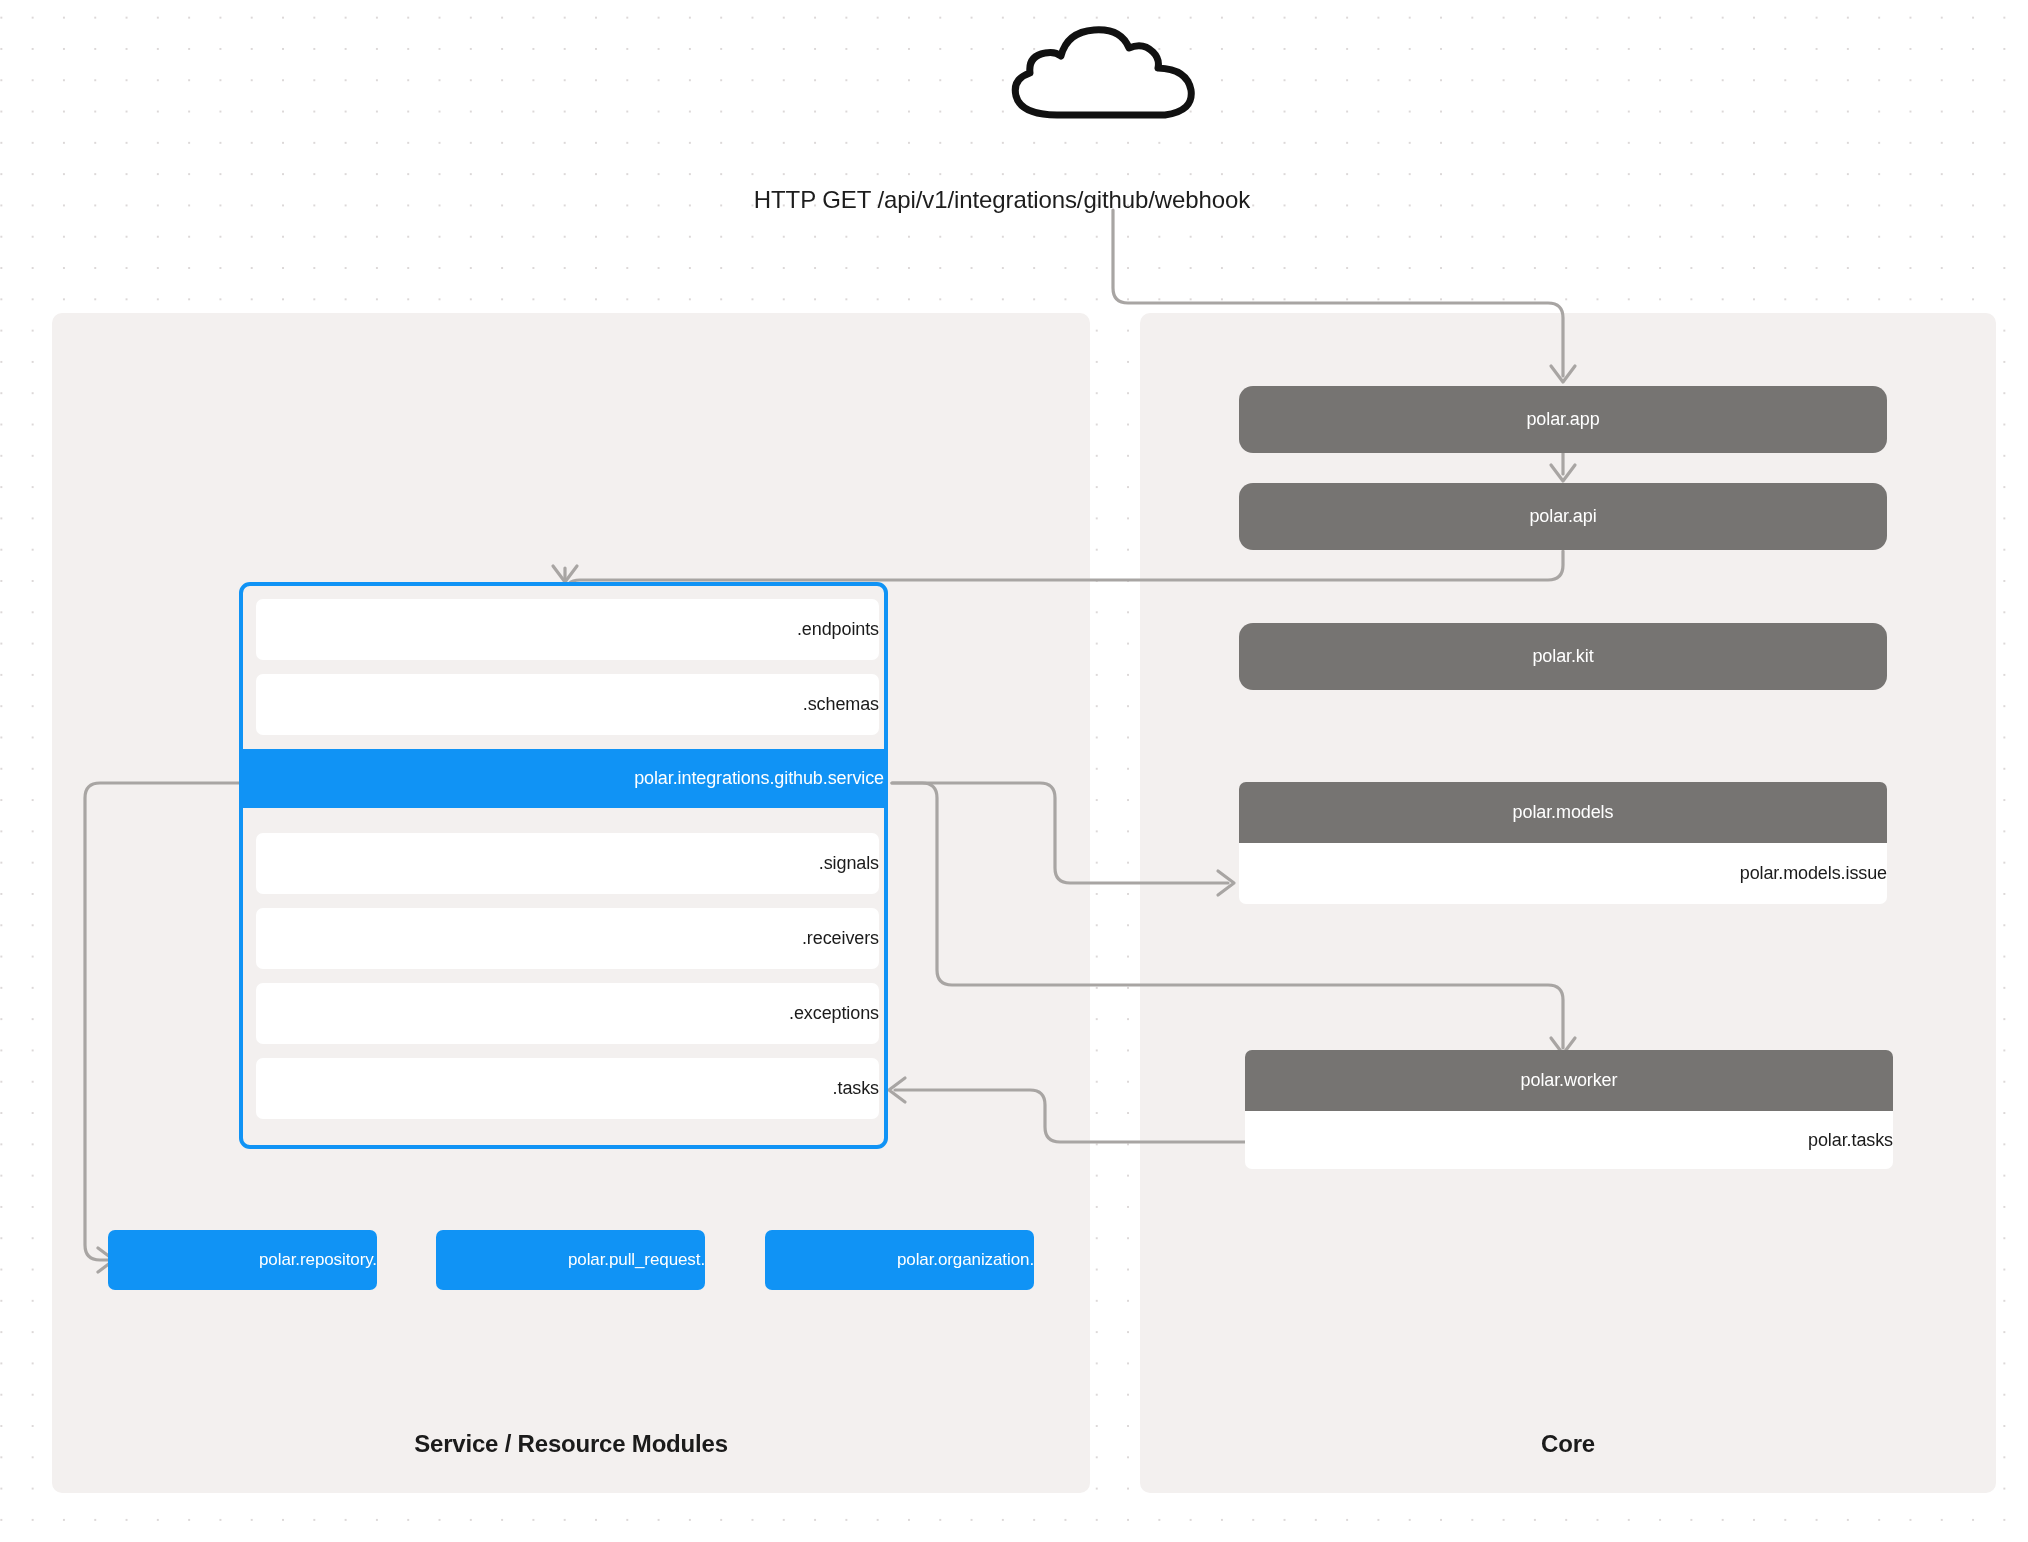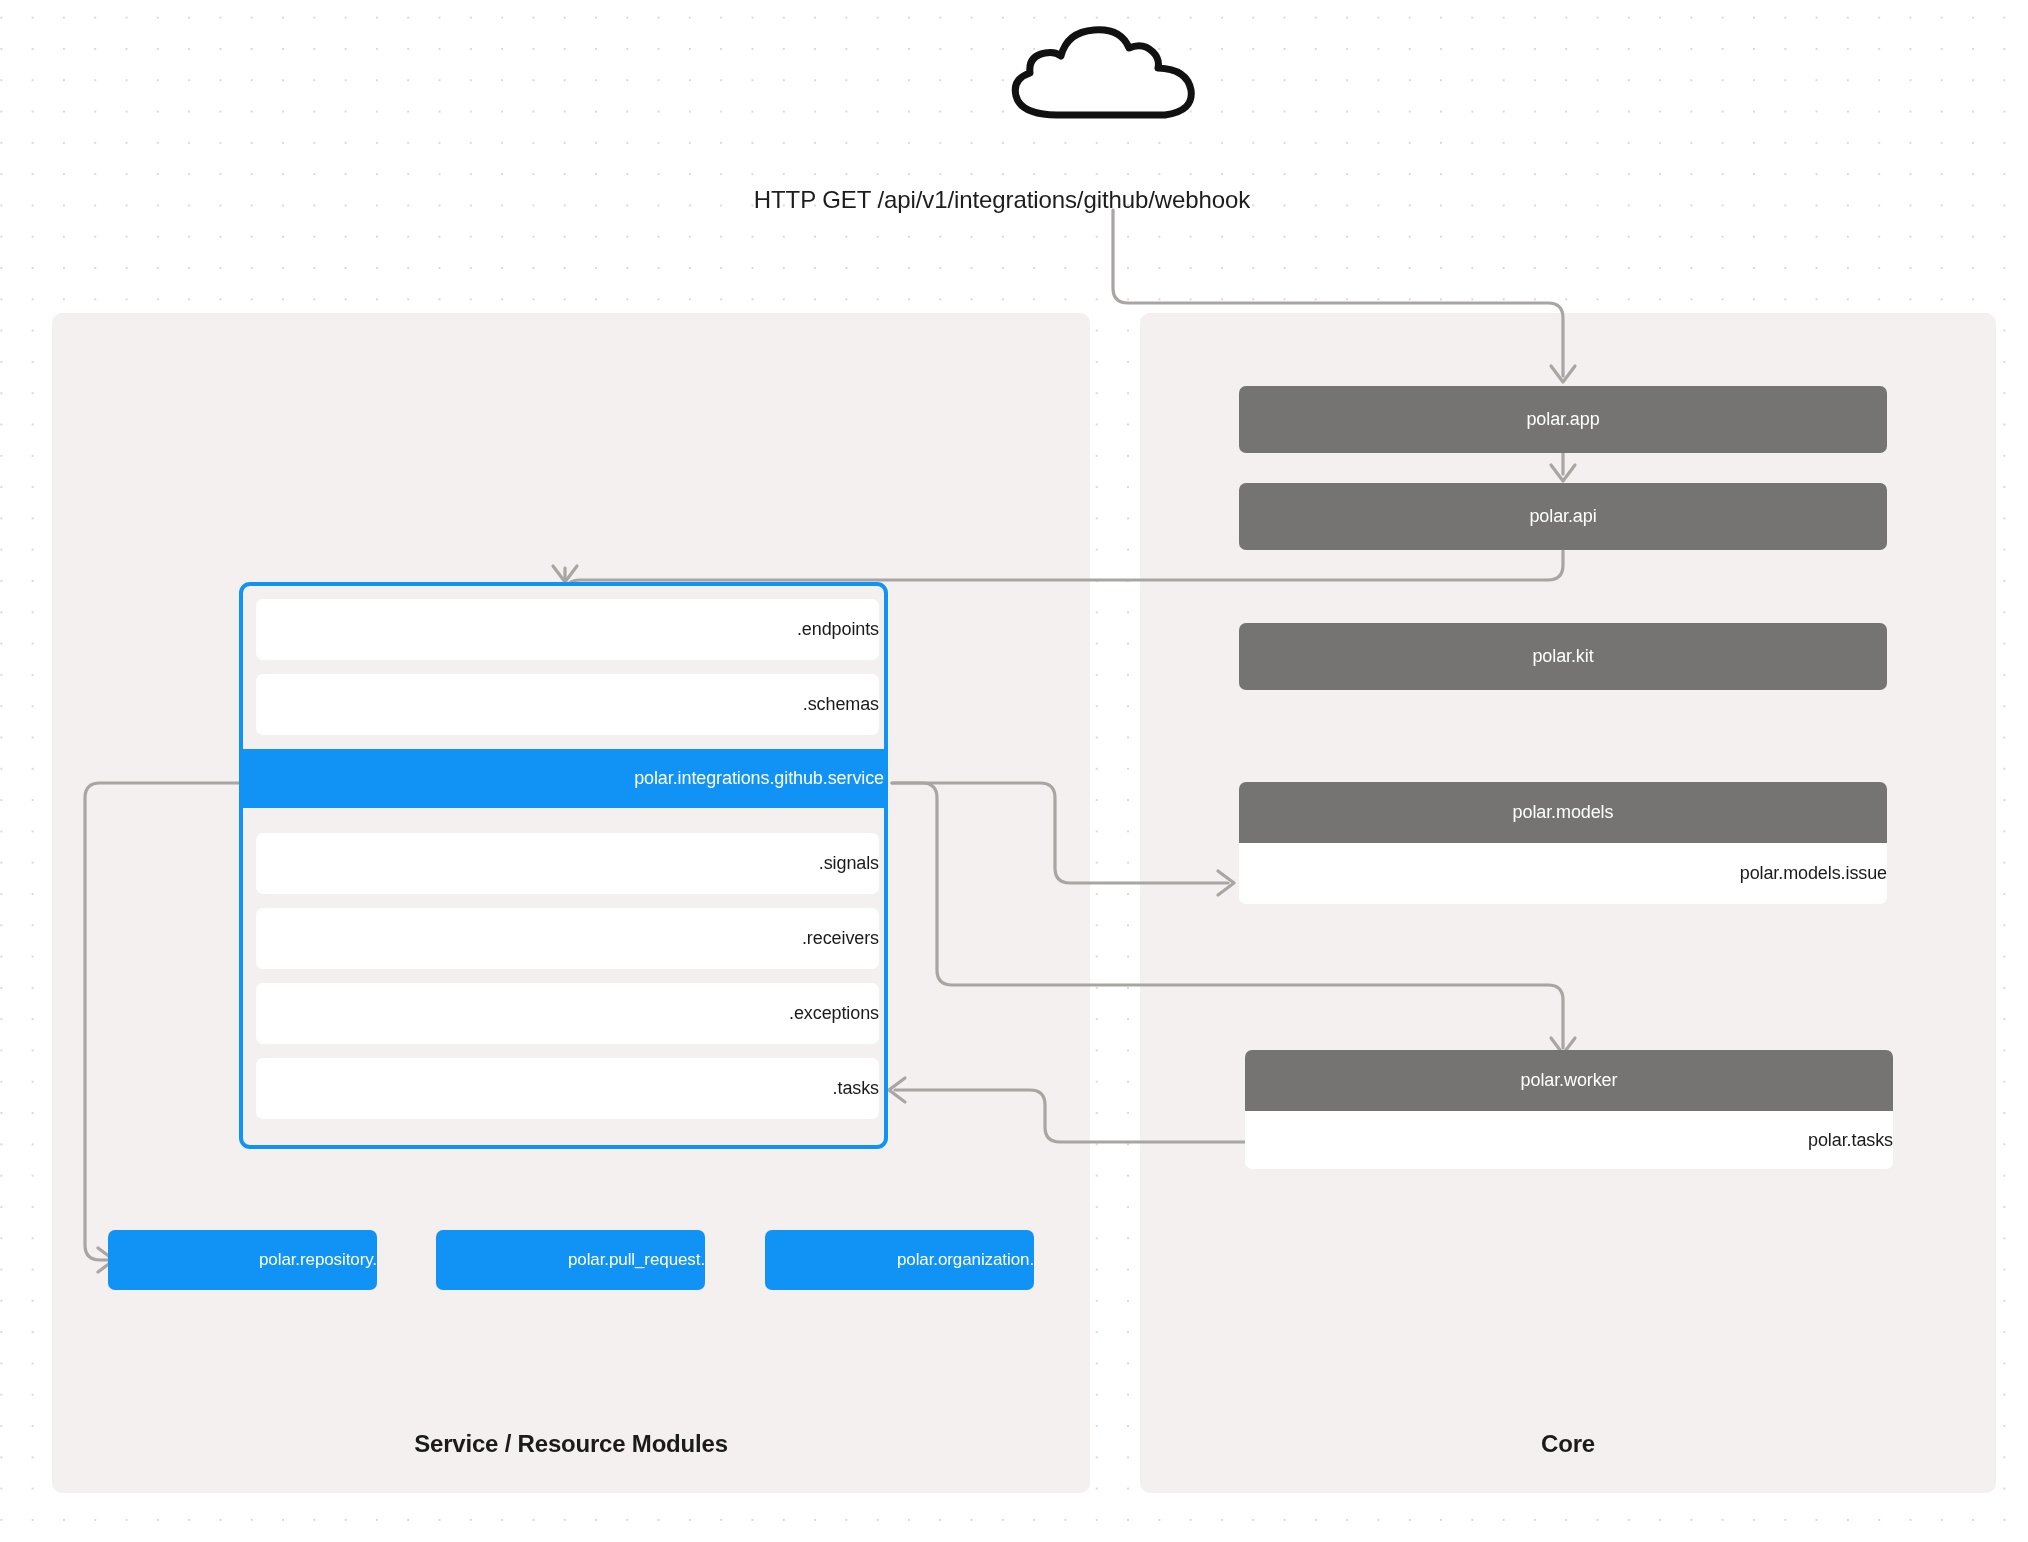--- a/index.html
+++ b/index.html
@@ -75,21 +75,21 @@
     color: #1d1d1d;
     letter-spacing: -0.1px;
   }
   #http-label-inner { position: relative; left: -12px; }
 
   
   .gbox {
     position: absolute;
     background: #767472;
     color: #ffffff;
-    border-radius: 7px;
+    border-radius: 14px;
     display: flex;
     align-items: center;
     justify-content: center;
     font-size: 18px;
     letter-spacing: -0.1px;
   }
   .wbox {
     position: absolute;
     background: #ffffff;
     color: #1b1b1b;

